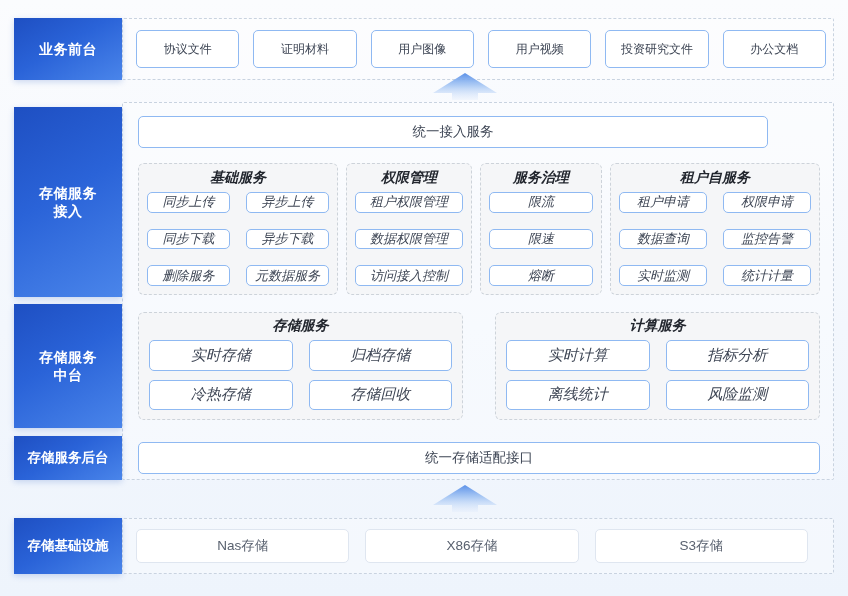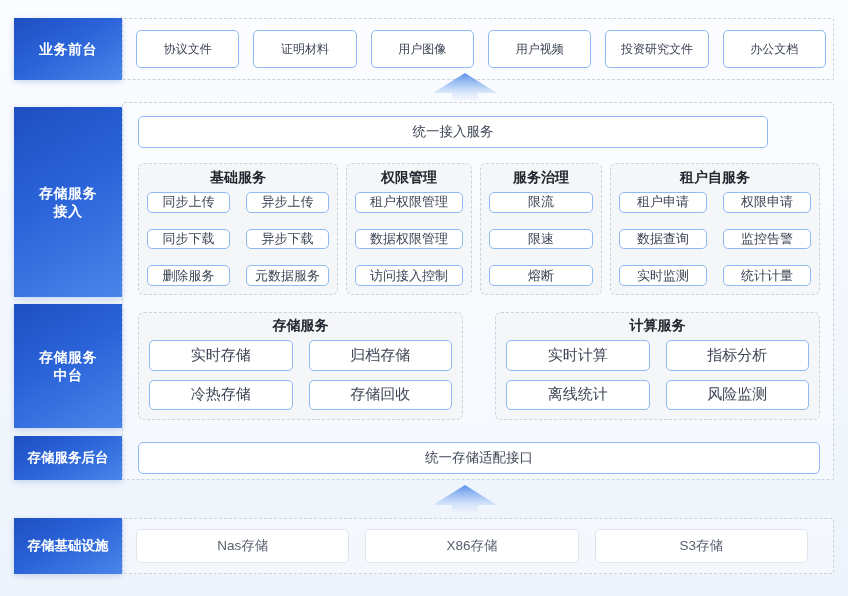--- a/index.html
+++ b/index.html
@@ -103,20 +103,21 @@
     display: flex;
     gap: 8px;
   }
   .group {
     border: 1px dashed #cdd3da;
     background: #f5f6f8;
     border-radius: 6px;
     padding: 5px 8px 8px 8px;
     display: flex;
     flex-direction: column;
+    font-style: italic;
   }
   .group-title {
     text-align: center;
     font-weight: bold;
     font-size: 14px;
     color: #22262e;
     margin-bottom: 5px;
     white-space: nowrap;
   }
   .group-grid {

